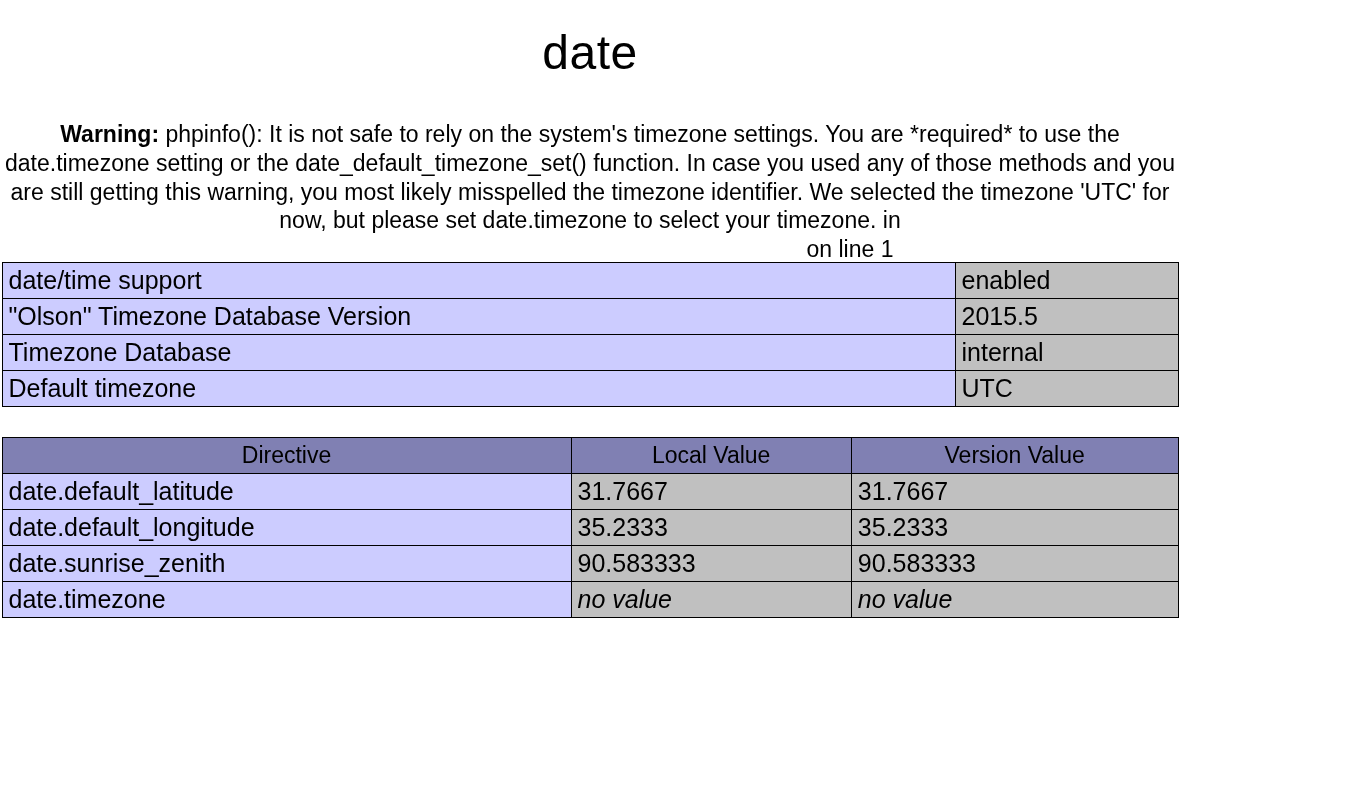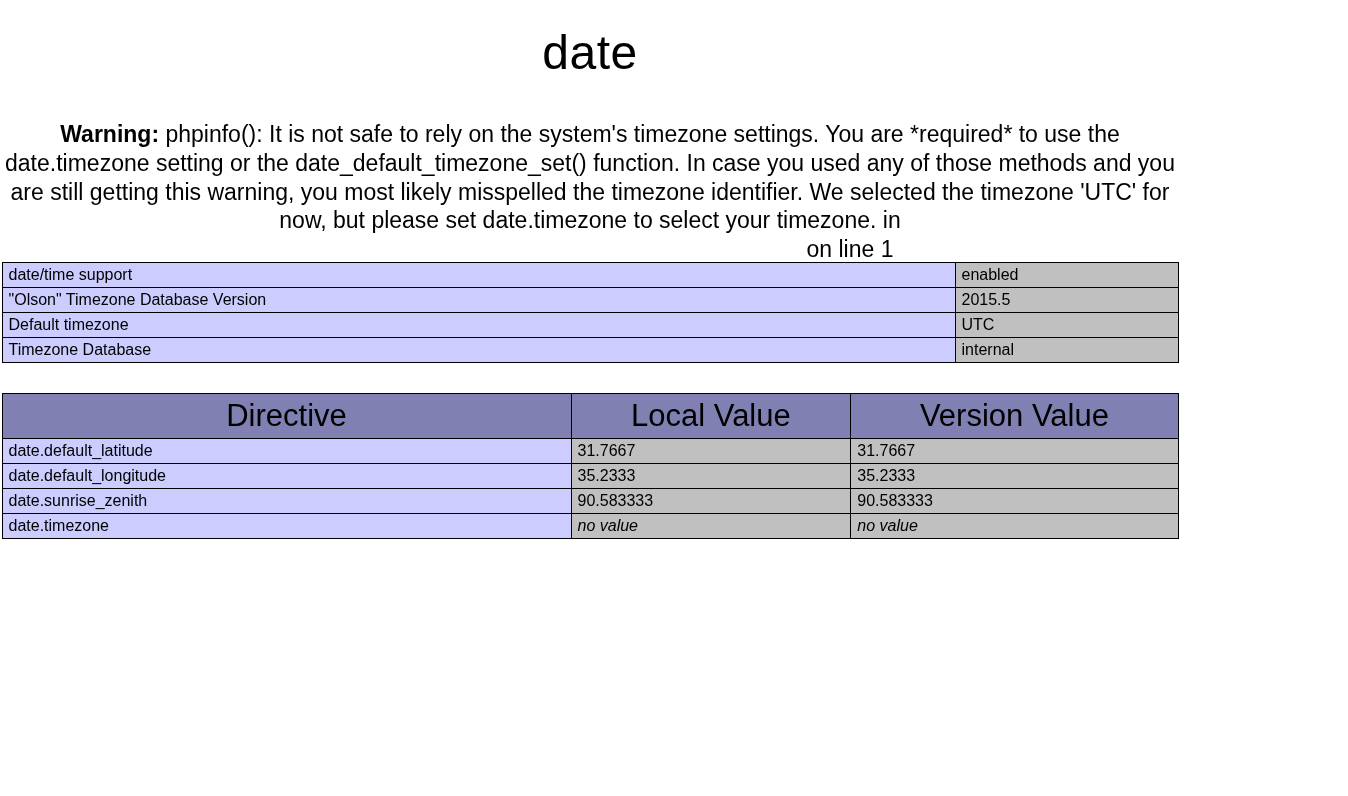--- a/index.html
+++ b/index.html
@@ -35,36 +35,36 @@
   }
   table {
     border-collapse: collapse;
     margin: 0 auto 30px auto;
     width: 1177px;
   }
   td, th {
     border: 1px solid #000;
     padding: 3px 6px;
     text-align: left;
-    font-size: 16px;
+    font-size: 25px;
     vertical-align: middle;
   }
   .cell-label {
     background: #ccccff;
   }
   .cell-value {
     background: #c0c0c0;
     margin-left: 28px;
   }
   th.header {
     background: #8080b3;
     color: #000;
     text-align: center;
     font-weight: 400;
-    font-size: 31px;
+    font-size: 23px;
     padding: 4px 6px;
   }
   .no-value {
     font-style: italic;
   }
   .directive-col { width: 556px; }
 </style>
 </head>
 <body>
 
@@ -82,26 +82,26 @@
     <tbody id="info-tbody">
         <tr>
           <td class="cell-label" style="width: 940px;">date/time support</td>
           <td class="cell-value">enabled</td>
         </tr>
         <tr>
           <td class="cell-label" style="width: 940px;">"Olson" Timezone Database Version</td>
           <td class="cell-value">2015.5</td>
         </tr>
         <tr>
+          <td class="cell-label" style="width: 940px;">Timezone Database</td>
+          <td class="cell-value">internal</td>
+        </tr>
+        <tr>
           <td class="cell-label" style="width: 940px;">Default timezone</td>
           <td class="cell-value">UTC</td>
-        </tr>
-        <tr>
-          <td class="cell-label" style="width: 940px;">Timezone Database</td>
-          <td class="cell-value">internal</td>
         </tr>
       </tbody>
   </table>
 
   <table>
     <thead>
       <tr>
         <th class="header directive-col">Directive</th>
         <th class="header">Local Value</th>
         <th class="header">Version Value</th>

